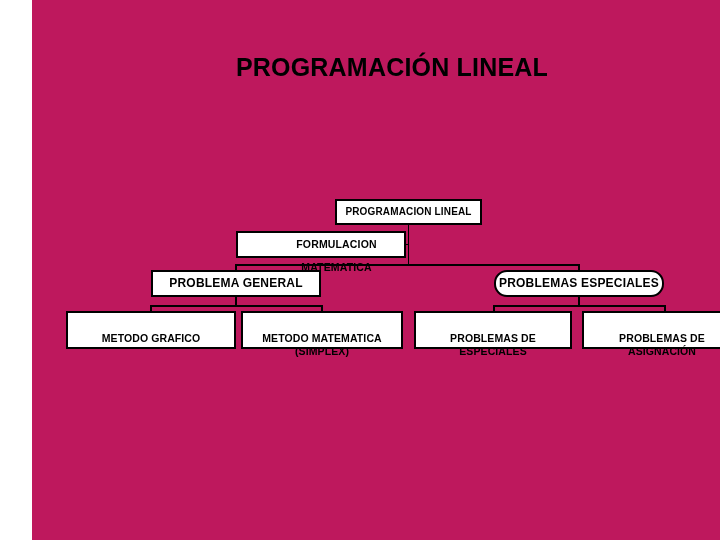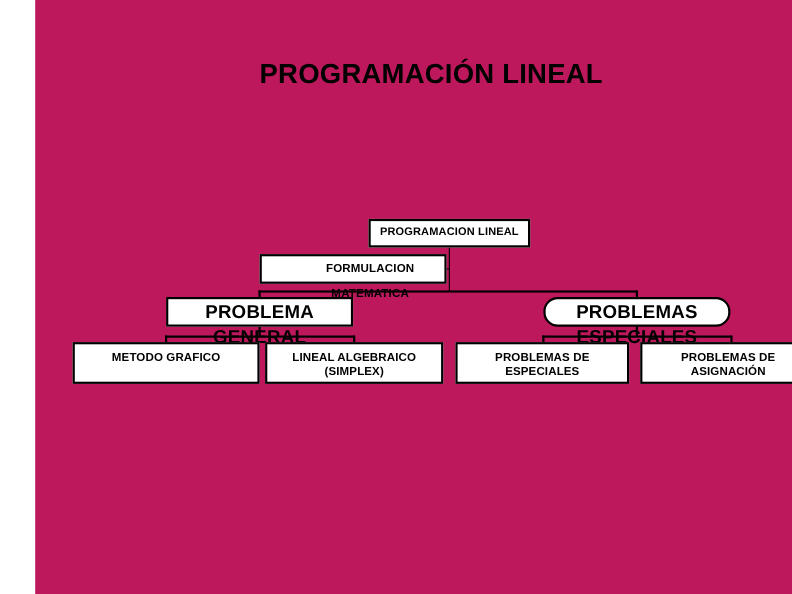--- a/index.html
+++ b/index.html
@@ -82,34 +82,34 @@
     line-height: 23px;
     letter-spacing: 0.15px;
     padding-left: 31px;
   }
 
   
   .node.level3 {
     top: 270px;
     width: 170px;
     height: 27px;
-    font-size: 17px;
+    font-size: 12px;
     line-height: 23px;
     letter-spacing: 0.2px;
   }
   .node.level3.left  { left: 107px; }
   .node.level3.right { left: 450px; }
 
   
   .node.level4 {
     top: 311px;
     height: 38px;
     font-size: 10.5px;
     line-height: 13px;
-    padding-top: 6px;
+    padding-top: 19px;
     letter-spacing: 0.1px;
   }
   .node.level4.n1 { left: 22px;  width: 170px; }
   .node.level4.n2 { left: 197px; width: 162px; }
   .node.level4.n3 { left: 370px; width: 158px; }
   .node.level4.n4 { left: 538px; width: 160px; }
 
   
   .conn {
     position: absolute;
@@ -160,21 +160,21 @@
 
     <div class="node level3 right" style="border-color: rgb(0, 0, 0); border-radius: 13px;">
       <span class="label">PROBLEMAS ESPECIALES</span>
     </div>
 
     <div class="node level4 n1" style="border-color: rgb(0, 0, 0);">
       <span class="label">METODO GRAFICO</span>
     </div>
 
     <div class="node level4 n2" style="border-color: rgb(0, 0, 0);">
-      <span class="label">LINEAL ALGEBRAICO
+      <span class="label">METODO MATEMATICA
 (SIMPLEX)</span>
     </div>
 
     <div class="node level4 n3" style="border-color: rgb(0, 0, 0);">
       <span class="label">PROBLEMAS DE ESPECIALES</span>
     </div>
 
     <div class="node level4 n4" style="border-color: rgb(0, 0, 0);">
       <span class="label">PROBLEMAS DE ASIGNACIÓN</span>
     </div>

